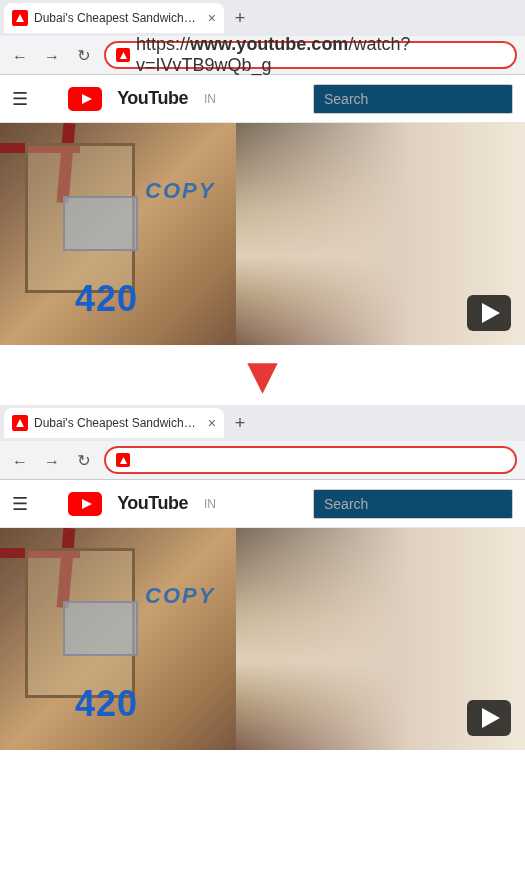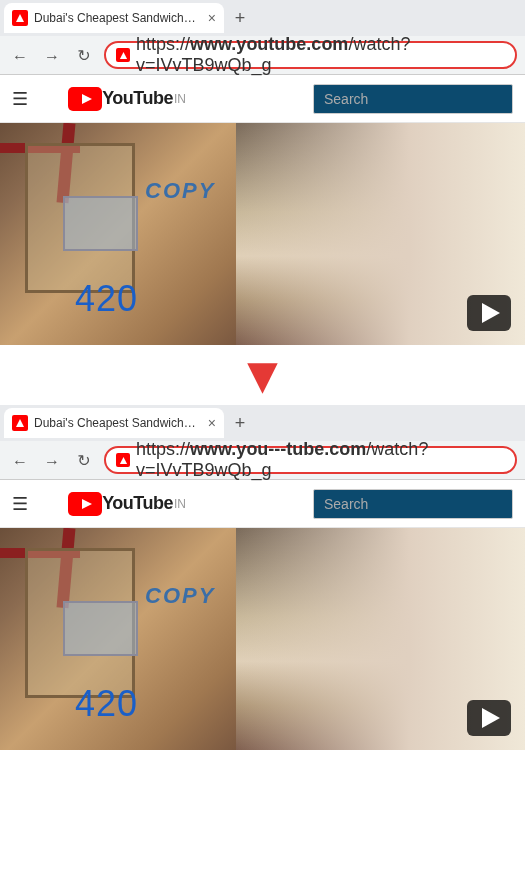--- a/index.html
+++ b/index.html
@@ -138,21 +138,21 @@
     .hamburger {
       font-size: 18px;
       color: #333;
       margin-right: 12px;
       cursor: pointer;
     }
 
     .yt-logo-area {
       display: flex;
       align-items: center;
-      gap: 0;
+      gap: 15px;
       flex: 1;
       padding-left: 28px;
     }
 
     .yt-logo-icon {
       display: flex;
       align-items: center;
     }
 
     .yt-logo-text {
@@ -212,21 +212,21 @@
       color: #3a6ea8;
       letter-spacing: 2px;
       font-style: italic;
     }
 
     .video-number {
       position: absolute;
       top: 155px;
       left: 75px;
       font-size: 36px;
-      font-weight: normal;
+      font-weight: bold;
       color: #1a5fc8;
       letter-spacing: 1px;
     }
 
     .play-btn {
       position: absolute;
       bottom: 14px;
       right: 14px;
       width: 44px;
       height: 36px;
@@ -418,23 +418,20 @@
     <div class="omnibar">
       <span class="nav-btn">←</span>
       <span class="nav-btn">→</span>
       <span class="nav-btn">↻</span>
       <div class="url-bar">
         <div class="url-favicon">
           <svg width="9" height="9" viewBox="0 0 10 10">
             <polygon points="5,1 9,9 1,9" fill="white"></polygon>
           </svg>
         </div>
-        <span class="url-text">
-          https://<span class="bold">www.you---tube.com</span>/watch?v=IVvTB9wQb_g
-        </span>
       </div>
     </div>
   </div>
 
   <div class="yt-header">
     <span class="hamburger">☰</span>
     <div class="yt-logo-area">
       <div class="yt-logo-icon">
         <svg width="34" height="24" viewBox="0 0 34 24">
           <rect x="0" y="0" width="34" height="24" rx="5" fill="#FF0000"></rect>

